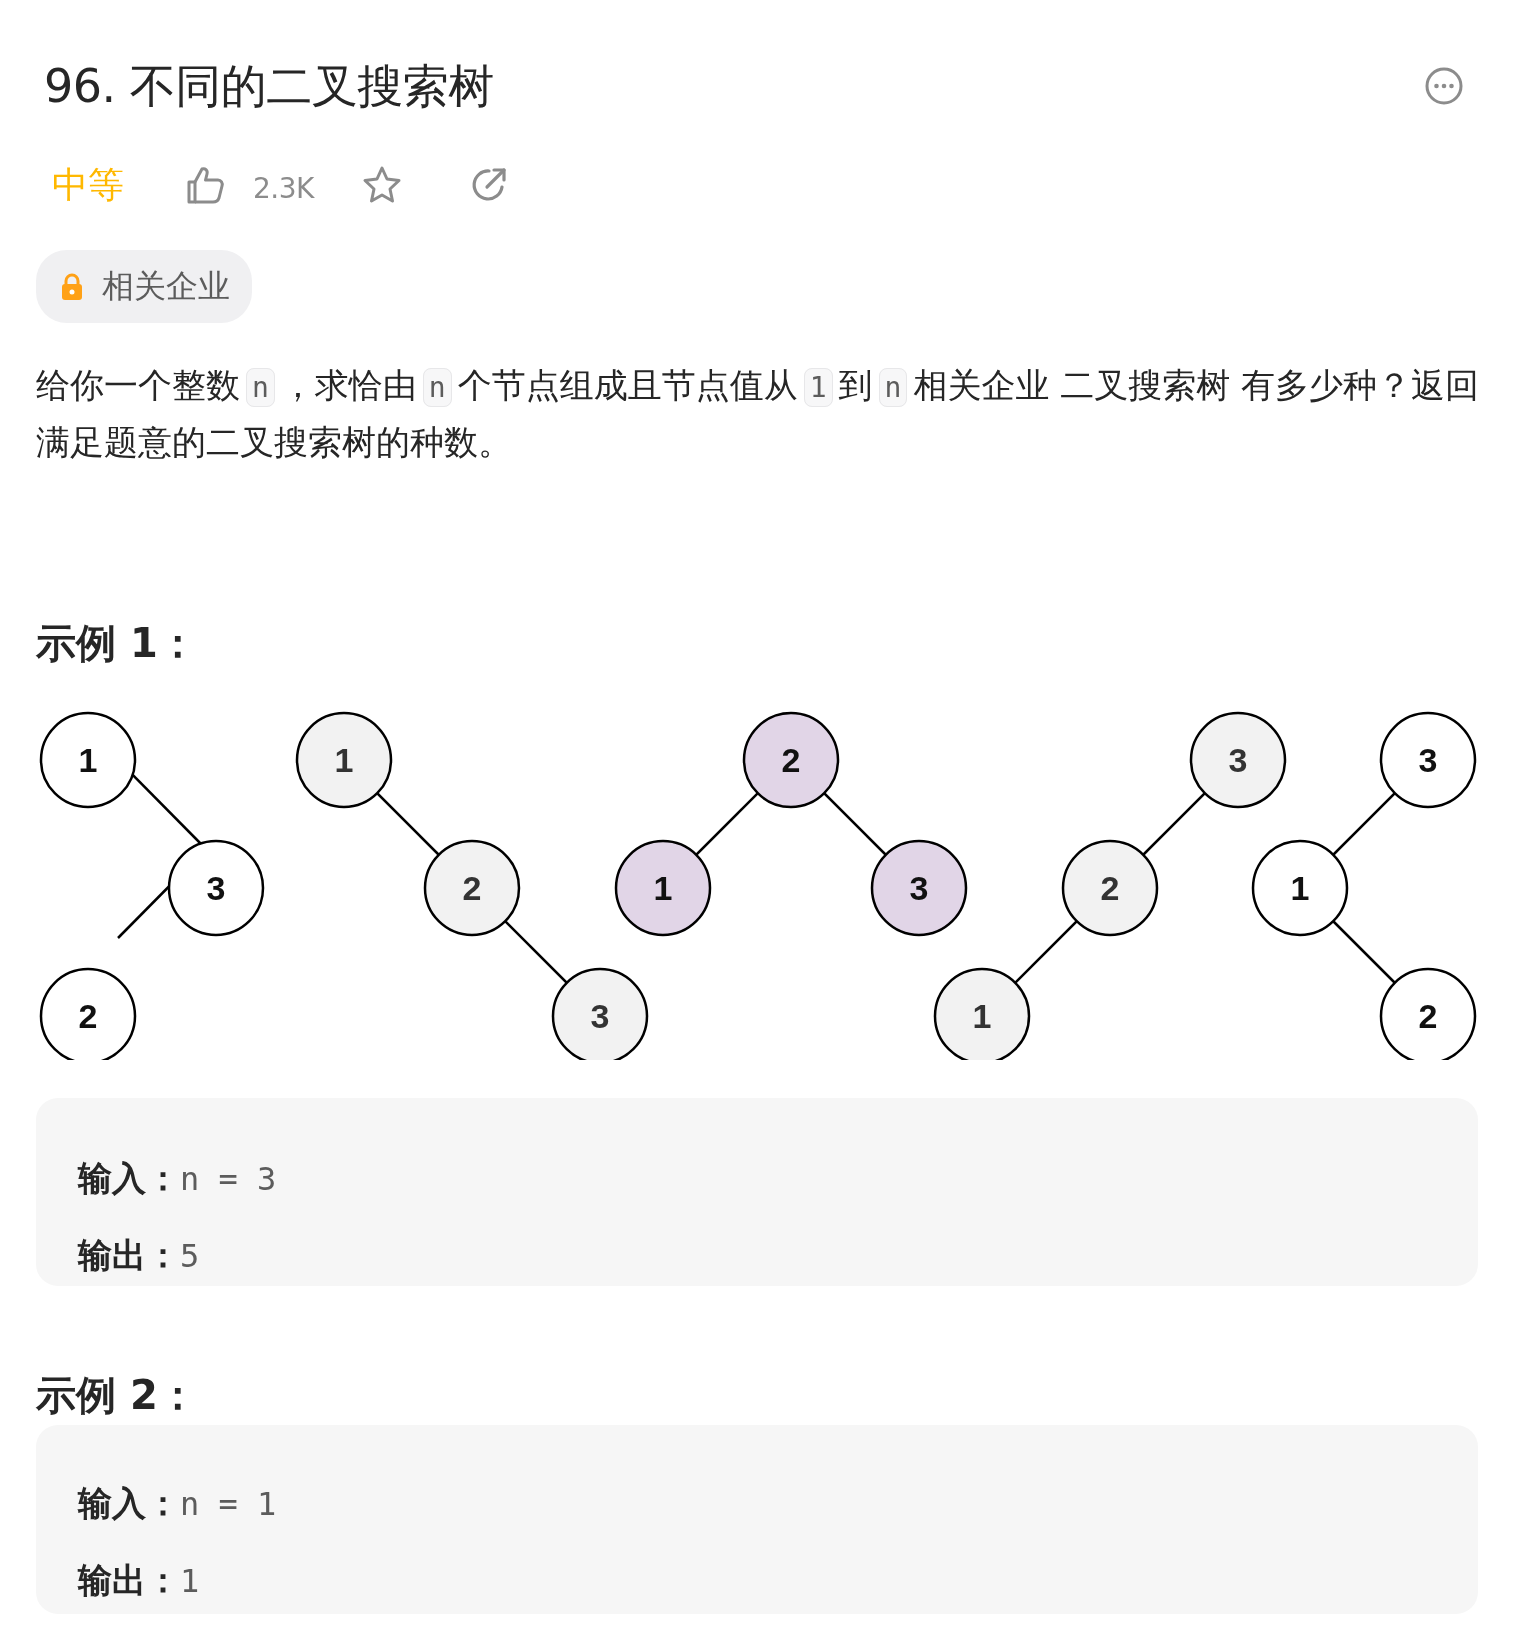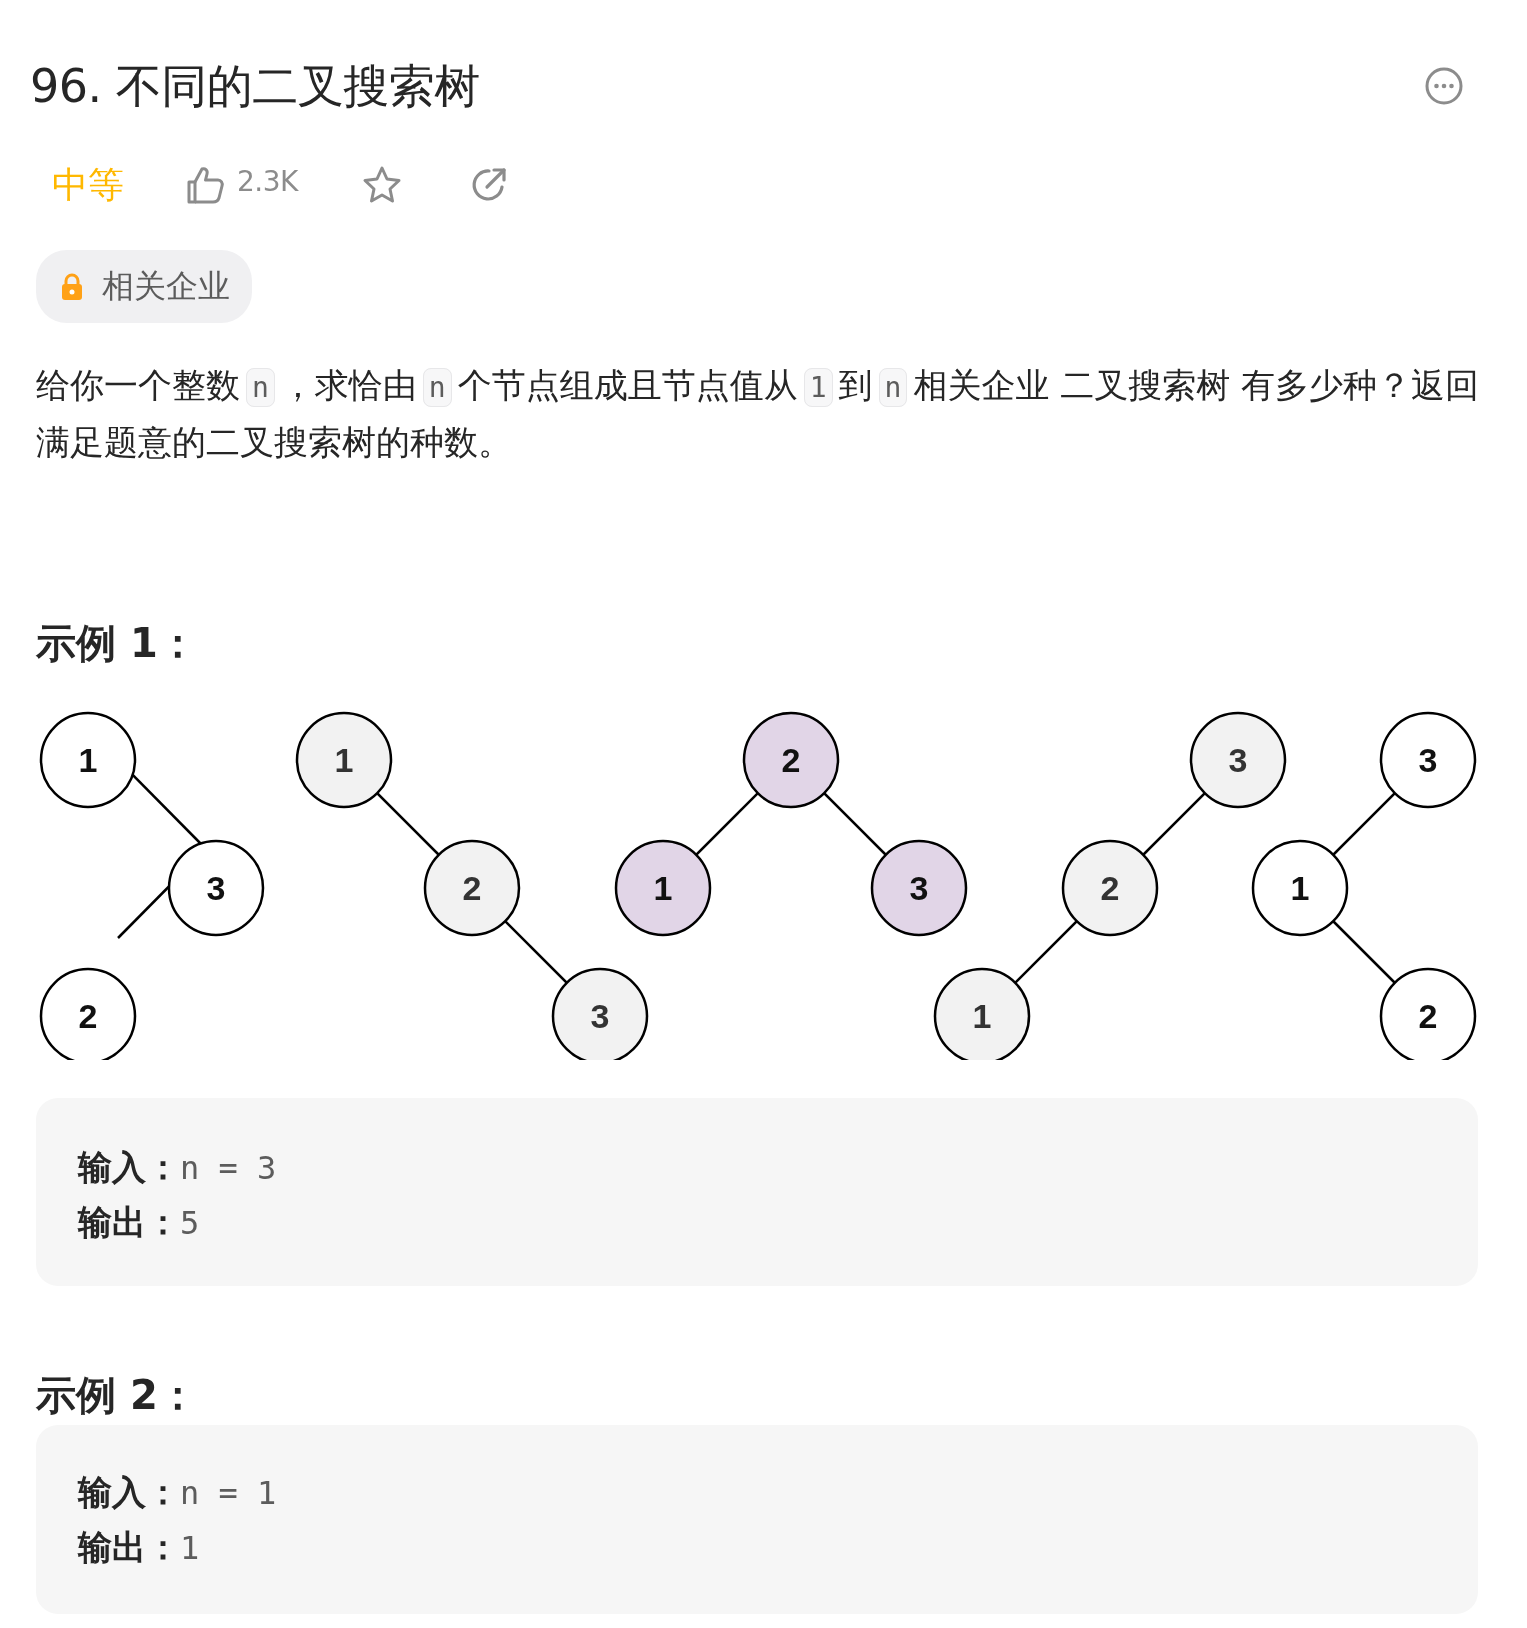--- a/index.html
+++ b/index.html
@@ -2,31 +2,31 @@
 <html><head>
 <meta charset="utf-8">
 <style>
   html, body { margin: 0; padding: 0; background: #ffffff; }
   body {
     width: 1527px; height: 1628px; position: relative; overflow: hidden;
     font-family: "DejaVu Sans", "Liberation Sans", sans-serif;
     color: #262626;
   }
   .title {
-    position: absolute; left: 30px; top: 56px;
+    position: absolute; left: 44px; top: 56px;
     font-size: 46px; line-height: 60px; color: #262626; font-weight: normal;
     margin: 0; letter-spacing: -0.5px;
   }
   .more-btn {
     position: absolute; left: 1424px; top: 66px; width: 40px; height: 40px;
     cursor: pointer;
   }
   .meta-row { position: absolute; left: 52px; top: 160px; height: 50px; display: flex; align-items: center; }
   .difficulty { font-size: 36px; color: #ffb800; width: 133px; }
-  .like-btn { display: flex; align-items: flex-start; gap: 12px; cursor: pointer; width: 176px; }
+  .like-btn { display: flex; align-items: flex-end; gap: 28px; cursor: pointer; width: 176px; }
   .like-count { font-size: 28px; color: #8c8c8c; letter-spacing: -0.5px; }
   .icon-btn { cursor: pointer; display: flex; align-items: center; }
   .star-btn { width: 108px; }
   .tag-pill {
     position: absolute; left: 36px; top: 250px; height: 73px; width: 216px;
     background: #f0f0f2; border-radius: 31px; display: flex; align-items: center;
     cursor: pointer; box-sizing: border-box; padding-left: 24px;
   }
   .tag-label { font-size: 32px; color: #5c5c5c; margin-left: 18px; }
   .desc {
@@ -41,21 +41,21 @@
   }
   .desc strong { font-weight: normal; }
   .example-title {
     position: absolute; left: 36px; font-size: 40px; font-weight: bold; color: #262626;
   }
   .diagram { position: absolute; left: 36px; top: 700px; width: 1450px; height: 360px; }
   .example-box {
     position: absolute; left: 36px; width: 1442px; background: #f6f6f6;
     border-radius: 22px; box-sizing: border-box; padding-left: 42px;
   }
-  .ex-line { font-size: 34px; line-height: 54px; color: #262626; white-space: pre; }
+  .ex-line { font-size: 34px; line-height: 76px; color: #262626; white-space: pre; }
   .ex-label { font-weight: bold; }
   .ex-value { font-family: "DejaVu Sans Mono", "Liberation Mono", monospace; color: #5c5c5c; font-size: 32px; }
 </style>
 </head>
 <body>
 
 <h1 class="title">96. 不同的二叉搜索树</h1>
 
 <div class="more-btn">
   <svg width="40" height="40" viewBox="0 0 40 40">

